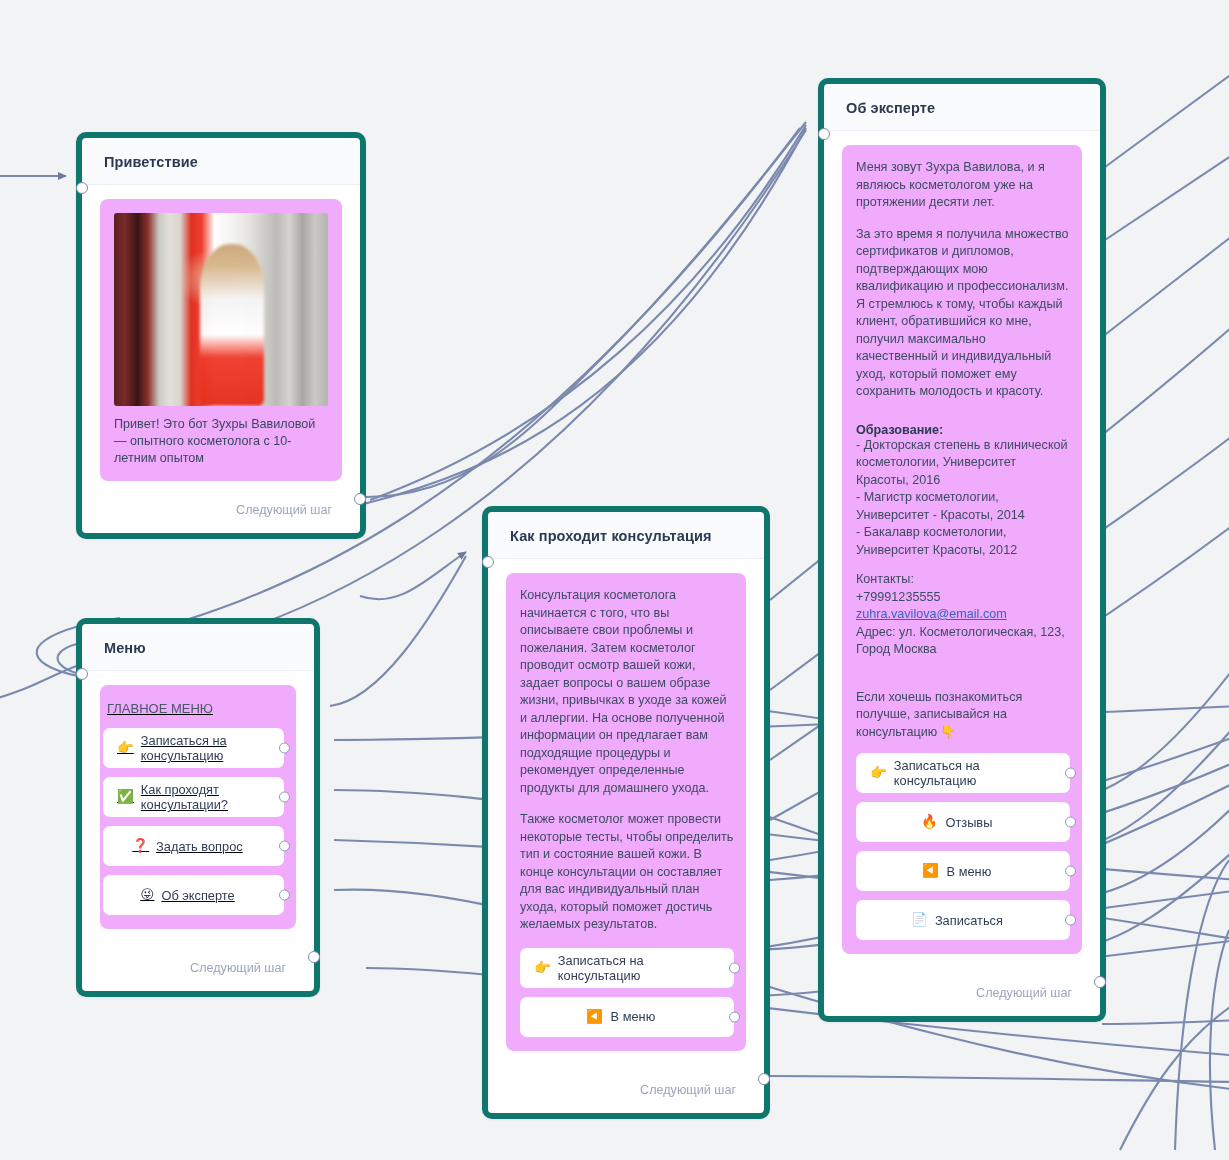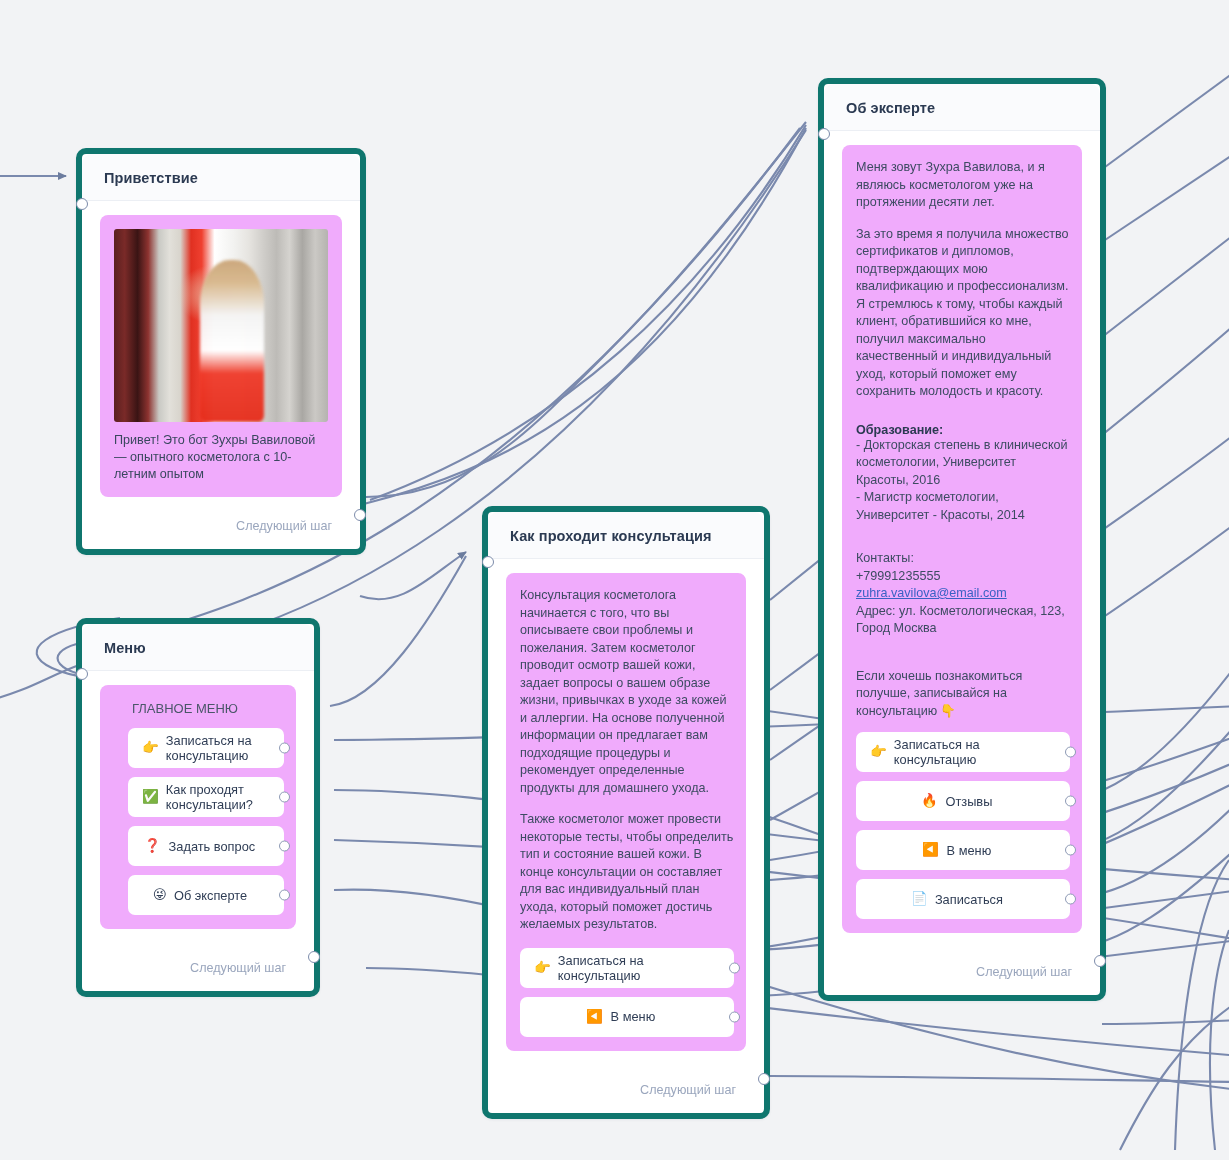--- a/index.html
+++ b/index.html
@@ -153,21 +153,21 @@
   }
   .port.in {
     position: absolute;
     left: -6px;
     width: 12px; height: 12px;
   }
   .email-link {
     color: #3a62c4;
     text-decoration: underline;
   }
-  .contacts { margin-top: 26px; }
+  .contacts { margin-top: 12px; }
   .invite { margin-top: 30px; margin-bottom: 12px; }
   .edu { margin-top: 22px; }
 </style>
 </head>
 <body>
 
 <div id="canvas">
 
   <svg id="edge-layer" viewBox="0 0 1229 1160" preserveAspectRatio="none">
     <defs>
@@ -221,21 +221,21 @@
       <path d="M130,660 C300,630 560,520 806,130"></path>
       <path d="M745,950 C900,930 1060,870 1240,780"></path>
       <path d="M482,700 C600,690 700,700 830,720"></path>
       <path d="M482,740 C620,760 720,800 835,840"></path>
       <path d="M770,860 C900,840 1060,800 1240,735"></path>
       <path d="M770,880 C920,870 1080,830 1240,760"></path>
       <path d="M482,790 C560,800 640,830 770,870"></path>
     </g>
   </svg>
 
-  <div class="node" style="left:76px; top:148px; width:290px;">
+  <div class="node" style="left:76px; top:132px; width:290px;">
     <div class="port in" style="top:44px;"></div>
     <div class="node-header">
       <div class="node-title">Приветствие</div>
     </div>
     <div class="node-body">
       <div class="bubble">
         <div class="bubble-img"></div>
         <div class="bubble-text">Привет! Это бот Зухры Вавиловой — опытного косметолога с 10-летним опытом</div>
       </div>
     </div>
@@ -244,21 +244,21 @@
       <span class="port out" style="top:auto; bottom:22px;"></span>
     </div>
   </div>
 
   <div class="node" style="left:76px; top:618px; width:244px;">
     <div class="port in" style="top:44px;"></div>
     <div class="node-header">
       <div class="node-title">Меню</div>
     </div>
     <div class="node-body">
-      <div class="bubble" style="padding:12px 12px 14px 28px;">
+      <div class="bubble" style="padding:12px 12px 14px 3px;text-decoration:underline;">
         <div class="menu-caption">ГЛАВНОЕ МЕНЮ</div>
 
         <div class="btn-row">
           <div class="node-btn">
             <span class="emo">👉</span>
             <span>Записаться на консультацию</span>
           </div>
           <span class="btn-port"></span>
         </div>
 
@@ -333,20 +333,21 @@
     </div>
     <div class="node-body">
       <div class="bubble" style="padding:14px 12px 14px 14px;">
         <p class="bubble-para">Меня зовут Зухра Вавилова, и я являюсь косметологом уже на протяжении десяти лет.</p>
         <p class="bubble-para">За это время я получила множество сертификатов и дипломов, подтверждающих мою квалификацию и профессионализм. Я стремлюсь к тому, чтобы каждый клиент, обратившийся ко мне, получил максимально качественный и индивидуальный уход, который поможет ему сохранить молодость и красоту.</p>
 
         <div class="edu">
           <div class="section-title">Образование:</div>
           <div class="bubble-para">- Докторская степень в клинической косметологии, Университет Красоты, 2016</div>
           <div class="bubble-para">- Магистр косметологии, Университет - Красоты, 2014</div>
+          <div class="bubble-para">- Бакалавр косметологии, Университет Красоты, 2012</div>
         </div>
 
         <div class="contacts">
           <div class="bubble-para">Контакты:</div>
           <div class="bubble-para">+79991235555</div>
           <div class="bubble-para"><span class="email-link">zuhra.vavilova@email.com</span></div>
           <div class="bubble-para">Адрес: ул. Косметологическая, 123, Город Москва</div>
         </div>
 
         <div class="bubble-para invite">Если хочешь познакомиться получше, записывайся на консультацию 👇</div>

